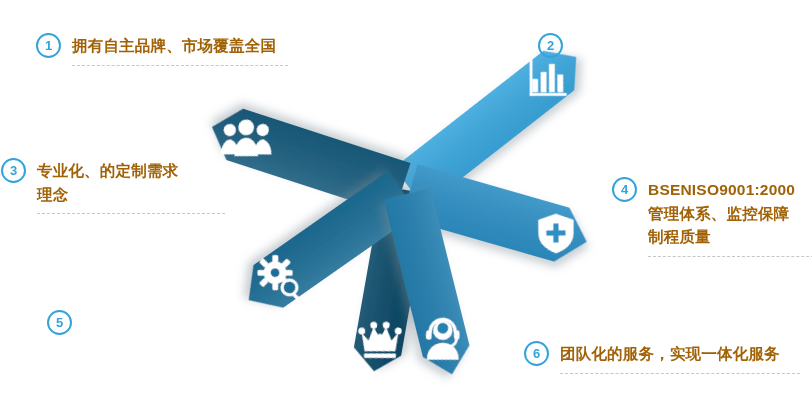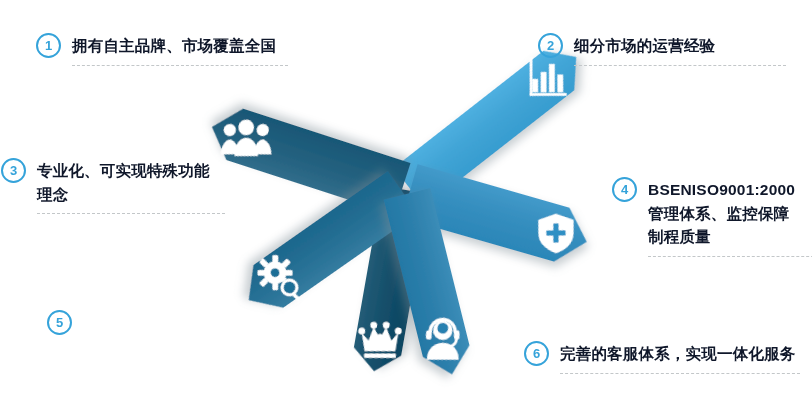--- a/index.html
+++ b/index.html
@@ -44,21 +44,21 @@
     display: flex;
     align-items: center;
     justify-content: center;
     box-sizing: border-box;
     line-height: 1;
   }
   .textwrap {
     padding-top: 1px;
   }
   .ltext {
-    color: #0f172a;
+    color: #a16207;
     font-size: 15.5px;
     font-weight: bold;
     line-height: 1.52;
     white-space: pre-line;
     letter-spacing: .2px;
   }
   .dash {
     margin-top: 7px;
     border-top: 1px dashed #c3c7c9;
     height: 0;
@@ -230,30 +230,26 @@
   <div class="label" id="label-1">
     <div class="badge">1</div>
     <div class="textwrap">
       <div class="ltext">拥有自主品牌、市场覆盖全国</div>
       <div class="dash"></div>
     </div>
   </div>
 
   <div class="label" id="label-2">
     <div class="badge">2</div>
-    <div class="textwrap">
-      <div class="ltext">细分市场的运营经验</div>
-      <div class="dash"></div>
-    </div>
   </div>
 
   <div class="label" id="label-3">
     <div class="badge">3</div>
     <div class="textwrap">
-      <div class="ltext">专业化、可实现特殊功能
+      <div class="ltext">专业化、的定制需求
 理念</div>
       <div class="dash"></div>
     </div>
   </div>
 
   <div class="label" id="label-4">
     <div class="badge">4</div>
     <div class="textwrap">
       <div class="ltext">BSENISO9001:2000
 管理体系、监控保障
@@ -262,18 +258,18 @@
     </div>
   </div>
 
   <div class="label" id="label-5">
     <div class="badge">5</div>
   </div>
 
   <div class="label" id="label-6">
     <div class="badge">6</div>
     <div class="textwrap">
-      <div class="ltext">完善的客服体系，实现一体化服务</div>
+      <div class="ltext">团队化的服务，实现一体化服务</div>
       <div class="dash"></div>
     </div>
   </div>
 
 </div>
 
 </body></html>

